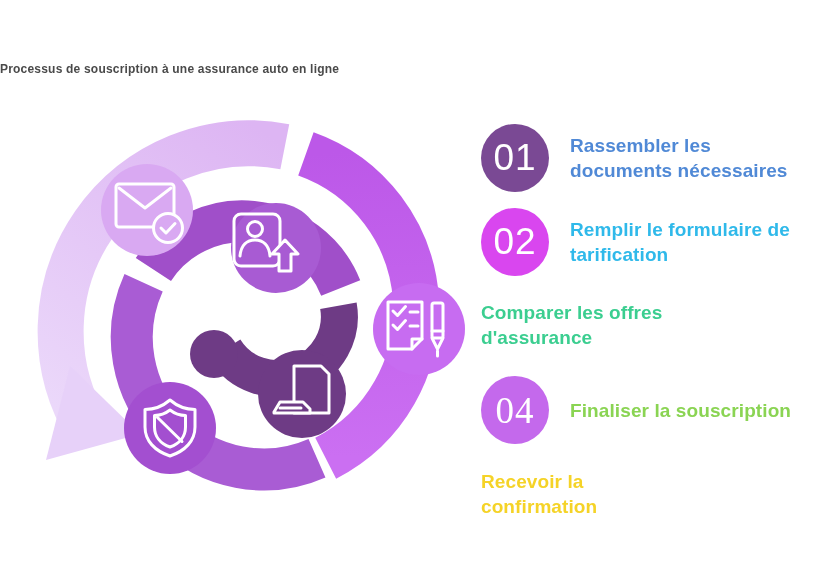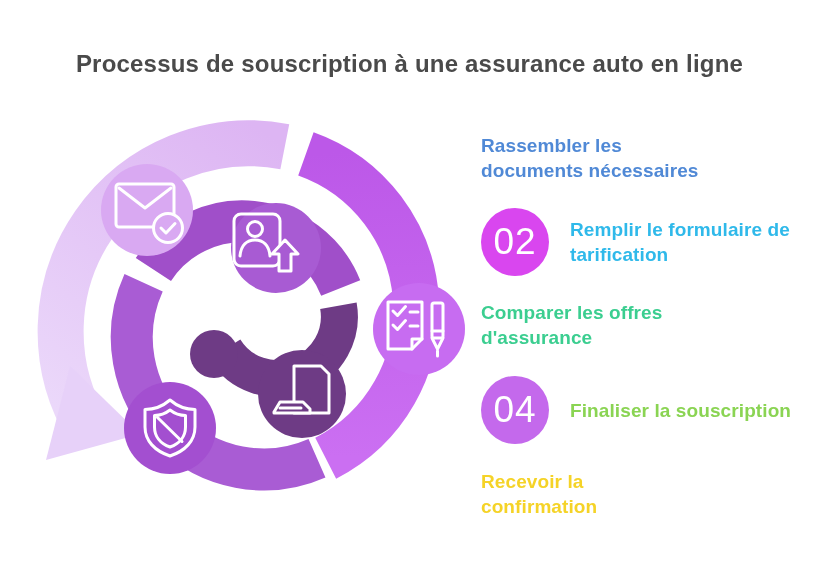--- a/index.html
+++ b/index.html
@@ -1,19 +1,19 @@
 <!DOCTYPE html>
 <html><head>
 <meta charset="utf-8">
 <style>
   html,body{margin:0;padding:0;background:#fff;}
   .canvas{position:relative;width:819px;height:578px;background:#ffffff;overflow:hidden;
           font-family:"Liberation Sans",sans-serif;}
-  .title{position:absolute;top:50px;left:0;width:100%;text-align:center;
-         font-size:24px;font-weight:bold;color:#4a4a4a;letter-spacing:.2px;}
+  .title{position:absolute;top:62px;left:0;width:100%;
+         font-size:12px;font-weight:bold;color:#4a4a4a;letter-spacing:.2px;}
   .spiral-svg{position:absolute;left:0;top:0;}
   .step{position:absolute;left:481px;display:flex;align-items:center;gap:21px;transform:translateY(-50%);}
   .step-circle{width:68px;height:68px;border-radius:50%;display:flex;align-items:center;justify-content:center;
                color:#ffffff;font-size:37px;font-weight:300;letter-spacing:1px;flex:0 0 auto;}
   .step-label{width:255px;font-size:19px;line-height:25px;font-weight:600;letter-spacing:.1px;}
   .step-label .ln{display:block;}
 </style>
 </head>
 <body>
 
@@ -84,20 +84,21 @@
     </g>
 
     <g transform="translate(274,366)" fill="none" stroke-width="3" stroke-linecap="round" stroke-linejoin="round" stroke="#FFFFFF">
       <path d="M 20 0 H 47 L 55 8 V 47 H 20 Z"></path>
       <path d="M 0 46 L 6 36 H 29 L 36 43 V 47 H 0 Z" fill="#6E3B85"></path>
       <path d="M 6 42 H 27"></path>
     </g>
   </svg>
 
   <div class="step" style="top:158px">
+    <div class="step-circle" style="background-color: rgb(122, 73, 148);">01</div>
     <div class="step-label" style="color: rgb(80, 137, 214);">
       <span class="ln">Rassembler les</span>
       <span class="ln">documents nécessaires</span>
     </div>
   </div>
 
   <div class="step" style="top:242px">
     <div class="step-circle" style="background-color: #d946ef;">02</div>
     <div class="step-label" style="color: rgb(47, 185, 234);">
       <span class="ln">Remplir le formulaire de</span>
@@ -106,21 +107,21 @@
   </div>
 
   <div class="step" style="top:325px">
     <div class="step-label" style="color: rgb(59, 206, 144);">
       <span class="ln">Comparer les offres</span>
       <span class="ln">d'assurance</span>
     </div>
   </div>
 
   <div class="step" style="top:410px">
-    <div class="step-circle" style="background-color: rgb(196, 105, 236);">04</div>
+    <div class="step-circle" style="background-color: rgb(196, 105, 236); font-family: Liberation Serif, serif;">04</div>
     <div class="step-label" style="color: rgb(138, 212, 83);">
       <span class="ln">Finaliser la souscription</span>
       <span class="ln"></span>
     </div>
   </div>
 
   <div class="step" style="top:494px">
     <div class="step-label" style="color: rgb(245, 211, 39);">
       <span class="ln">Recevoir la</span>
       <span class="ln">confirmation</span>

